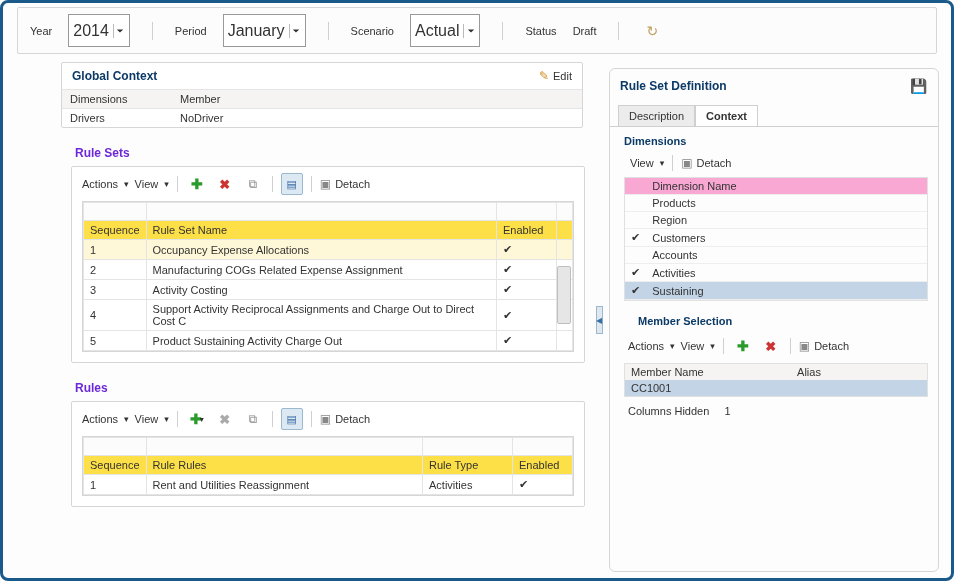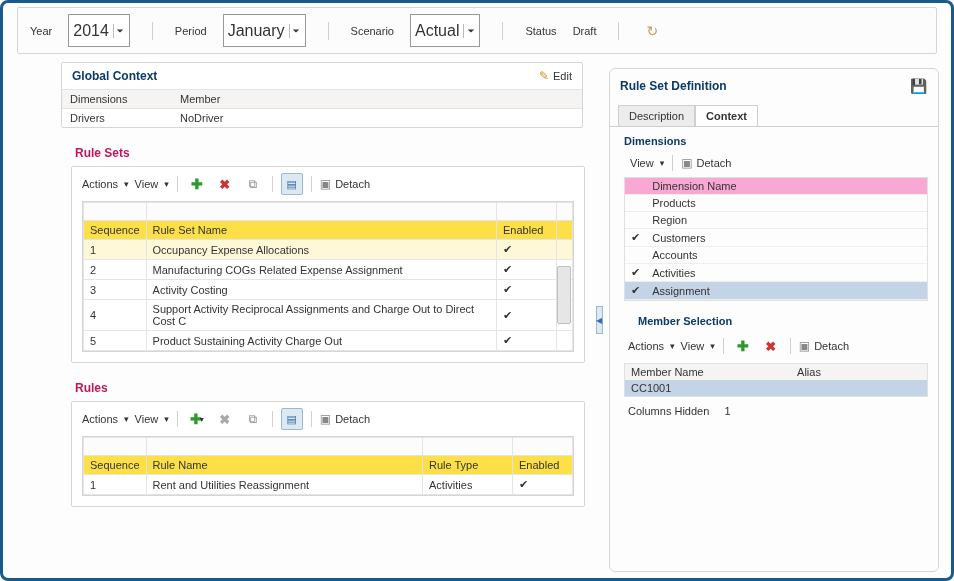--- a/index.html
+++ b/index.html
@@ -95,21 +95,21 @@
 }
 .inner-table th, .inner-table td {
   text-align: left;
   padding: 3px 8px;
   border-top: 1px solid #e4e4e4;
 }
 .inner-table th { background: #f5f4f2; font-weight: normal; color: #333; }
 .section-title {
   font-size: 12px;
   font-weight: bold;
-  color: #be185d;
+  color: #6d28d9;
   padding: 8px 6px 6px 14px;
 }
 .toolbar {
   display: flex;
   align-items: center;
   gap: 6px;
   padding: 6px 10px 6px 10px;
 }
 .tb-btn {
   display: inline-flex;
@@ -407,21 +407,21 @@
           <table>
             <tbody>
                 <tr class="filter-row">
                   <td style="width:60px;"></td>
                   <td></td>
                   <td style="width:90px;"></td>
                   <td style="width:60px;"></td>
                 </tr>
             <tr>
               <th>Sequence</th>
-              <th>Rule Name</th>
+              <th>Rule Rules</th>
               <th>Rule Type</th>
               <th>Enabled</th>
             </tr>
             <tr>
               <td>1</td>
               <td>Rent and Utilities Reassignment</td>
               <td>Activities</td>
               <td class="check">✔</td>
             </tr>
           </tbody>
@@ -477,21 +477,21 @@
           <tr>
                 <td class="chk"></td>
                 <td>Accounts</td>
               </tr>
           <tr>
                 <td class="chk">✔</td>
                 <td>Activities</td>
               </tr>
           <tr class="sel">
                 <td class="chk">✔</td>
-                <td>Assignment</td>
+                <td>Sustaining</td>
               </tr>
         </tbody>
           </table>
       </div>
 
       <div class="sub-title" style="padding-left:28px;">Member Selection</div>
       <div class="mem-toolbar">
         <span class="tb-btn tb-caret">Actions</span>
         <span class="tb-btn tb-caret">View</span>
         <span class="tb-sep"></span>

